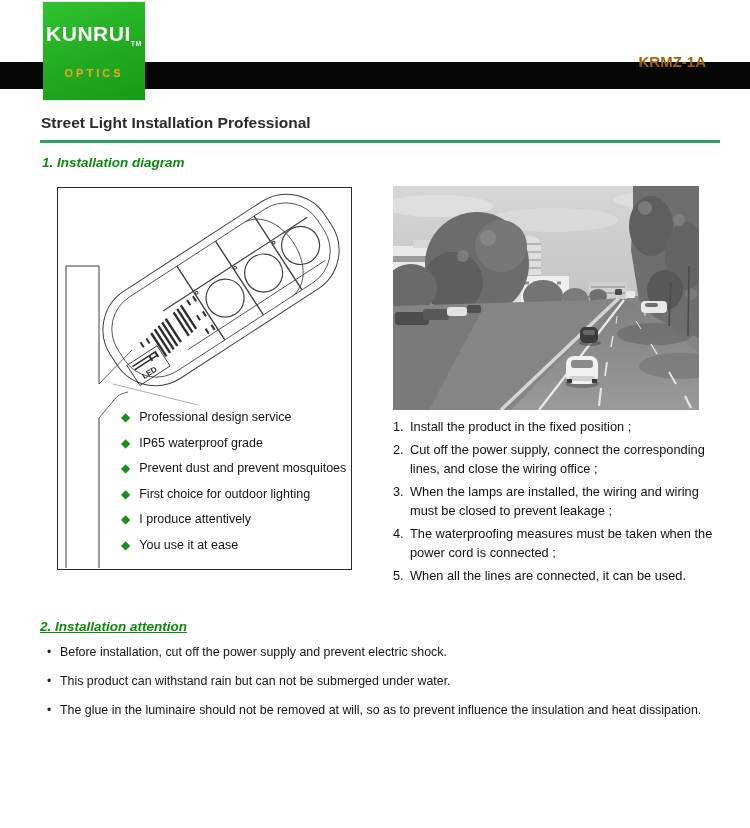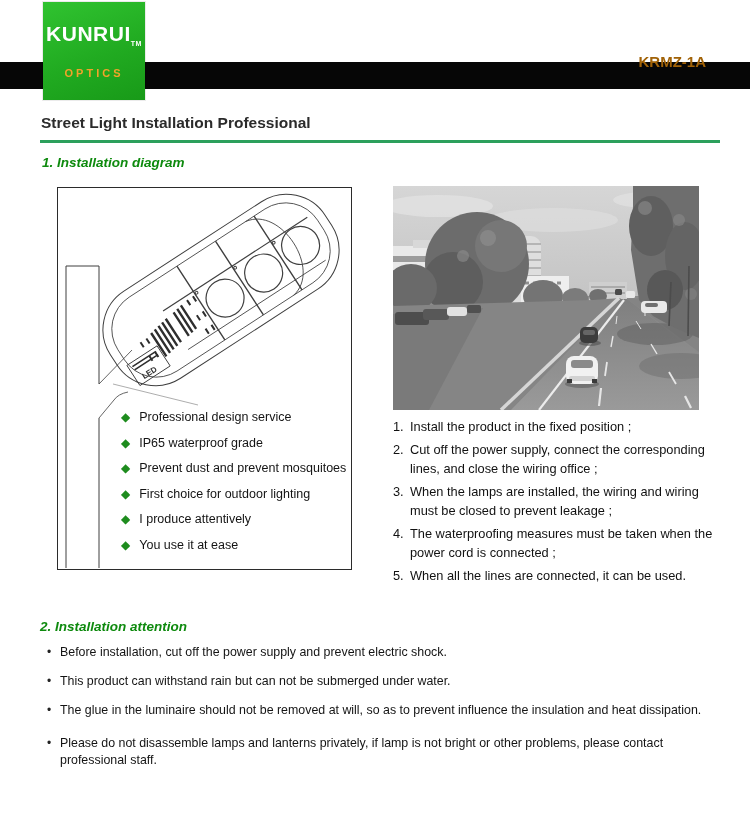--- a/index.html
+++ b/index.html
@@ -17,21 +17,21 @@
   .logo-sub{color:#f2a32a;font-weight:bold;font-size:11px;letter-spacing:3px;margin-top:12px;}
   .doc-id{position:absolute;right:44px;top:16px;text-align:right;color:#a16207;
           font-weight:bold;font-size:15px;line-height:19px;margin-top:36px;}
 
   
   .main-title{position:absolute;left:41px;top:114px;font-size:15.5px;font-weight:bold;color:#2b2b2b;}
   .green-rule{position:absolute;left:40px;top:140px;width:680px;height:2.5px;background:#2ca05c;}
 
   .sec-heading{position:absolute;font-size:13.5px;font-weight:bold;font-style:italic;color:#0e8a0e;}
   .sec1{left:42px;top:155px;}
-  .sec2{left:40px;top:619px;}
+  .sec2{left:40px;top:619px;text-decoration:underline;}
 
   
   .diagram-box{position:absolute;left:57px;top:187px;width:295px;height:383px;
                border:1.5px solid #2b2b2b;box-sizing:border-box;background:#fff;}
   .diagram-svg{position:absolute;left:0;top:0;}
   .features{position:absolute;left:63px;top:222px;margin:0;padding:0;list-style:none;}
   .features li{display:flex;align-items:center;font-size:12.5px;color:#141414;margin-bottom:11.5px;height:14px;}
   .diamond{color:#1e8c1e;font-size:12px;margin-right:9px;line-height:14px;}
 
   
@@ -259,16 +259,15 @@
         <span class="num">5.</span>
         <span class="txt">When all the lines are connected, it can be used.</span>
       </li>
   </ol>
 
   <div class="sec-heading sec2">2. Installation attention</div>
   <ul class="attention">
     <li>Before installation, cut off the power supply and prevent electric shock.</li>
     <li>This product can withstand rain but can not be submerged under water.</li>
     <li>The glue in the luminaire should not be removed at will, so as to prevent  influence the insulation and heat dissipation.</li>
-    <li>Please do not disassemble lamps and lanterns privately, if lamp is not bright or other problems, please contact professional staff.</li>
   </ul>
 
 </div>
 
 </body></html>

